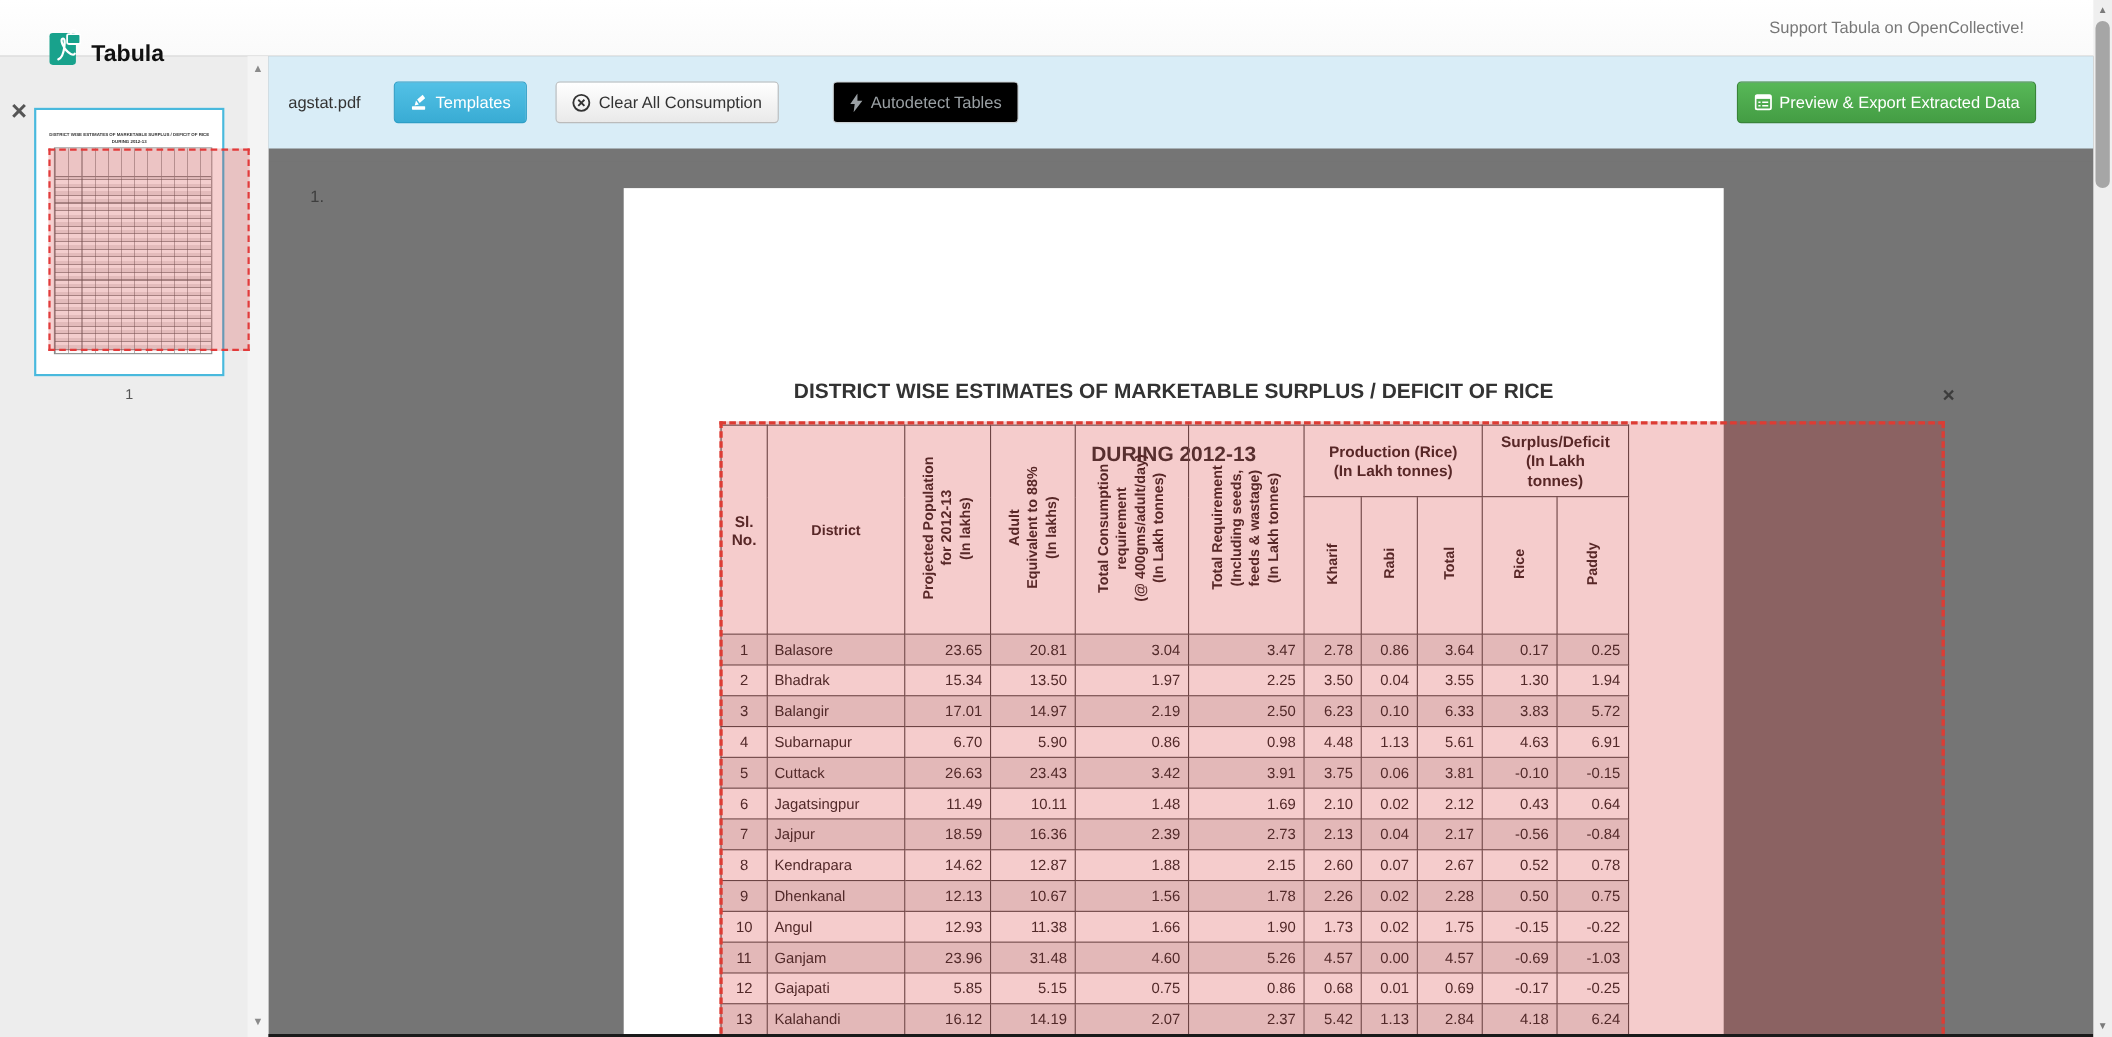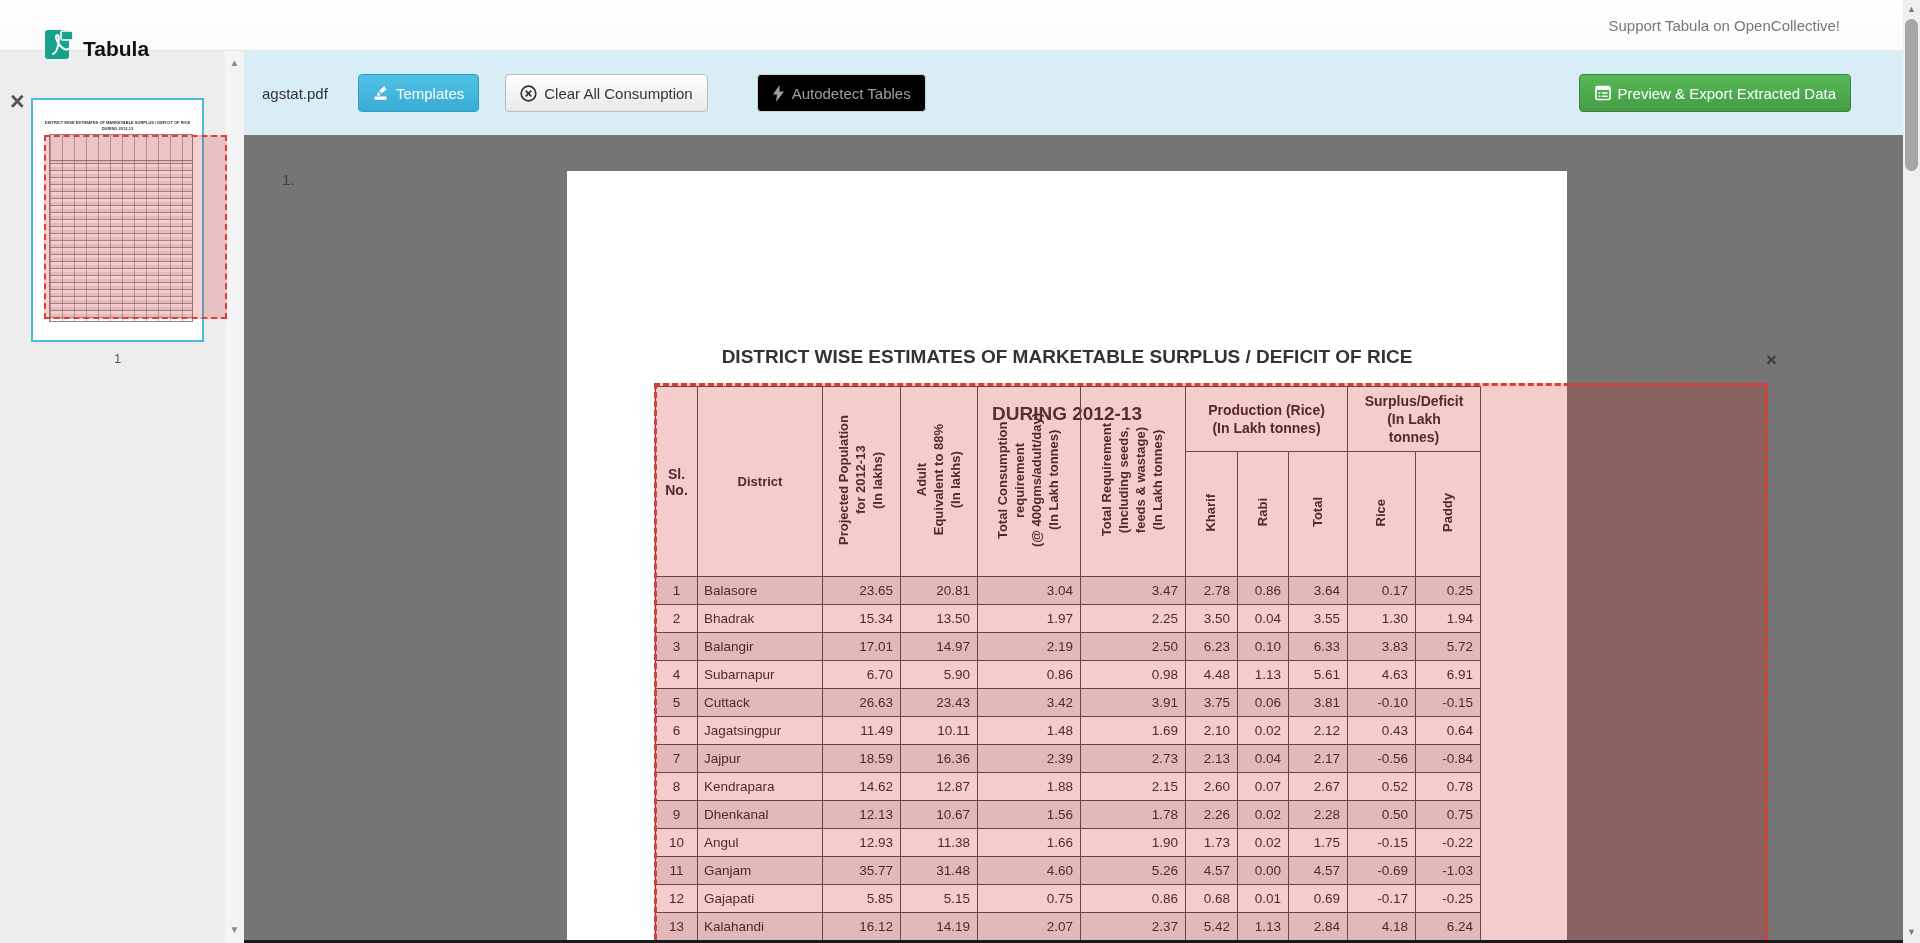--- a/index.html
+++ b/index.html
@@ -343,21 +343,21 @@
             <td class="c5 num">1.90</td>
             <td class="c6 num">1.73</td>
             <td class="c7 num">0.02</td>
             <td class="c8 num">1.75</td>
             <td class="c9 num">-0.15</td>
             <td class="c10 num">-0.22</td>
           </tr>
           <tr>
             <td class="c0">11</td>
             <td class="c1">Ganjam</td>
-            <td class="c2 num">35.77</td>
+            <td class="c2 num">23.96</td>
             <td class="c3 num">31.48</td>
             <td class="c4 num">4.60</td>
             <td class="c5 num">5.26</td>
             <td class="c6 num">4.57</td>
             <td class="c7 num">0.00</td>
             <td class="c8 num">4.57</td>
             <td class="c9 num">-0.69</td>
             <td class="c10 num">-1.03</td>
           </tr>
           <tr>

